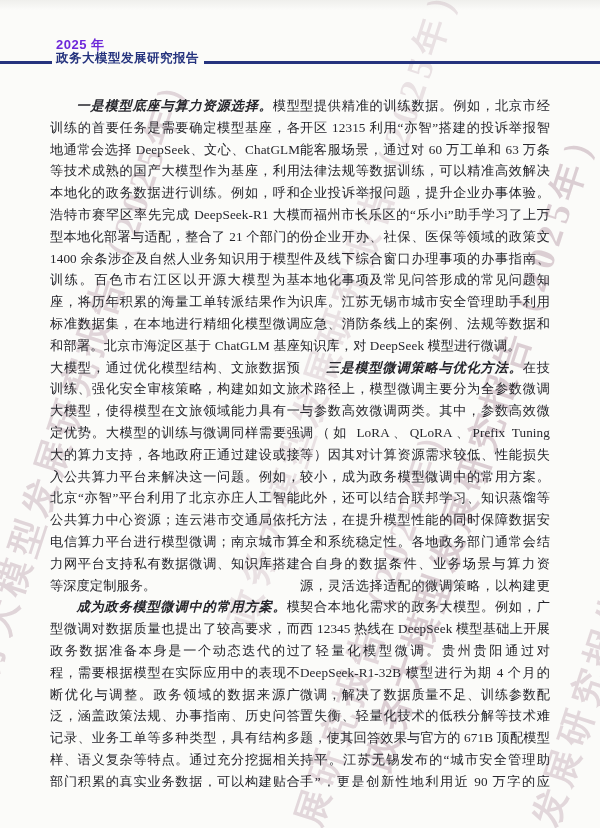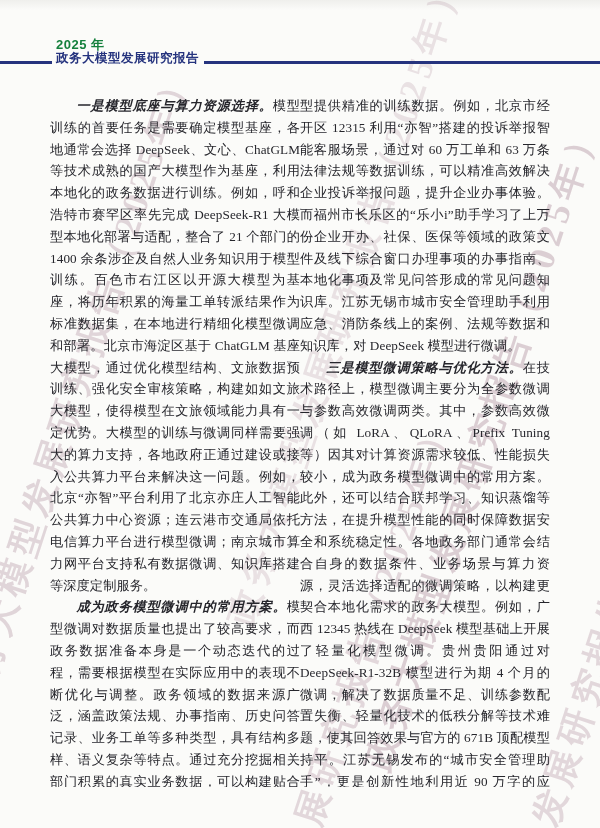--- a/index.html
+++ b/index.html
@@ -32,21 +32,21 @@
   .wm1 { left:377px; top:745px; }
   .wm2 { left:-30px;  top:690px; color:rgba(168,134,150,0.32); }
   .wm3 { left:230px; top:1040px; color:rgba(168,134,150,0.30); }
   .wm4 { left:480px; top:1000px; color:rgba(168,134,150,0.30); }
   .wm5 { left:240px; top:600px;  color:rgba(168,134,150,0.22); }
   
   .header { position:absolute; left:0; right:0; top:36px; z-index:3; }
   .year {
     position:absolute; left:56px; top:0;
     font-family:"Liberation Sans","DejaVu Sans",sans-serif;
-    font-weight:bold; font-size:13px; color:#15803d; letter-spacing:0.5px;
+    font-weight:bold; font-size:13px; color:#6d28d9; letter-spacing:0.5px;
   }
   .title-row { position:absolute; left:0; right:0; top:15px; display:flex; align-items:flex-end; }
   .rule { height:3px; background:#25337e; margin-bottom:2px; }
   .rule-left  { width:52px; }
   .rule-right { flex:1; }
   .title {
     font-family:"Liberation Sans","DejaVu Sans",sans-serif;
     font-weight:bold; font-size:12.5px; line-height:15px;
     color:#25337e; letter-spacing:0.5px; padding:0 5px 0 4px;
   }

